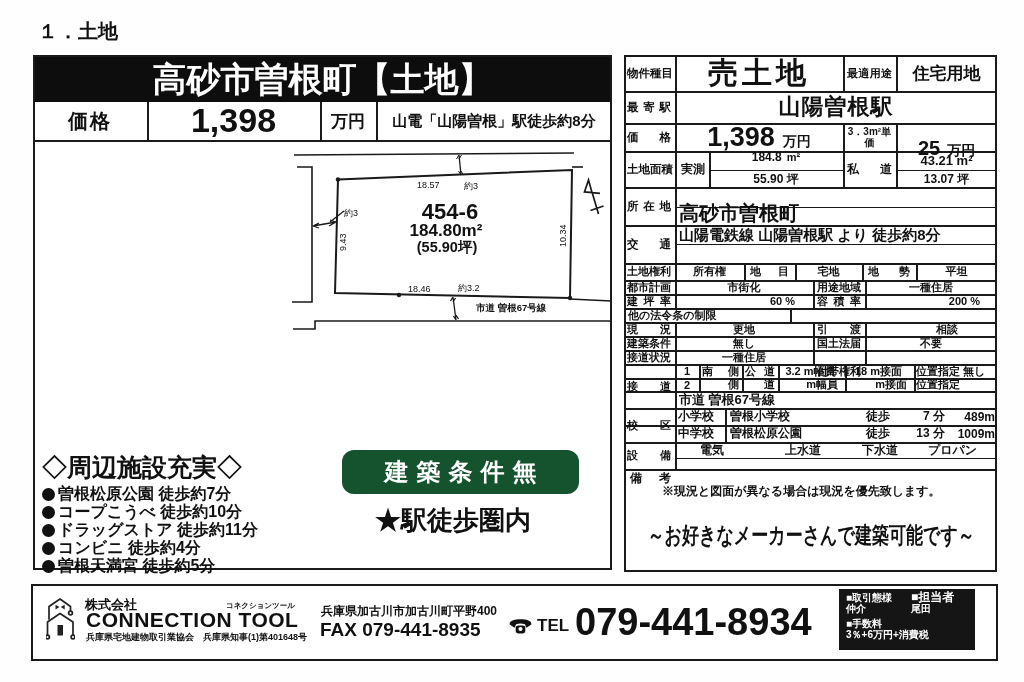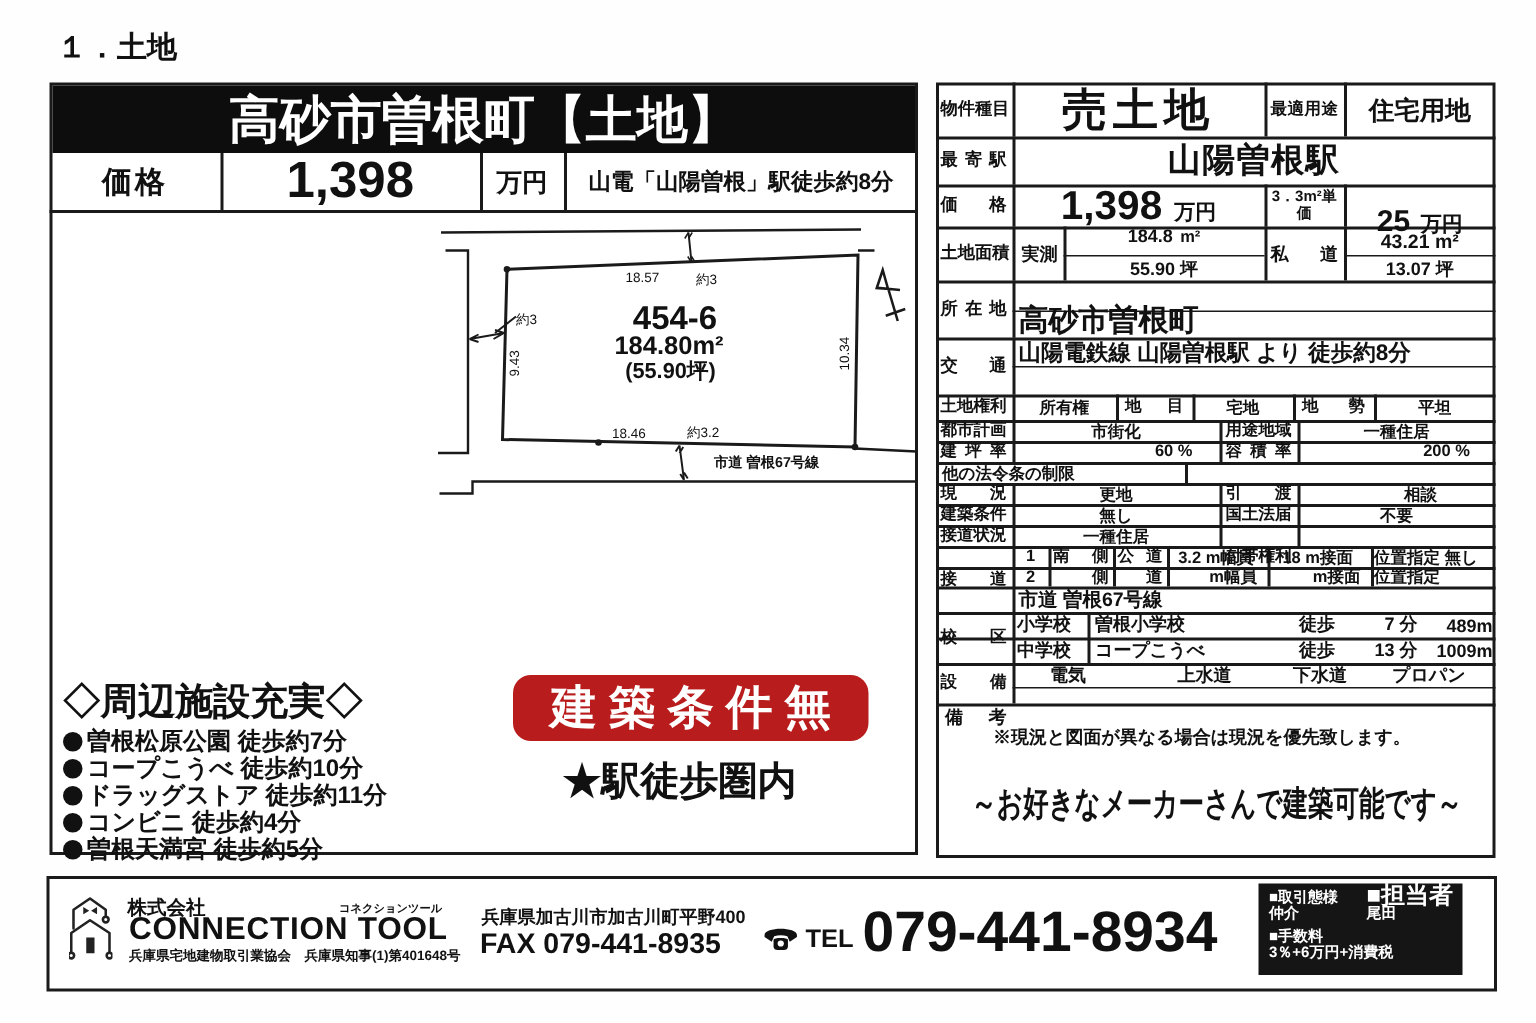--- a/index.html
+++ b/index.html
@@ -96,21 +96,21 @@
 <div class="c" style="left:42px;top:485px;width:280px;height:18px;font-size:16px;font-weight:bold;justify-content:flex-start;"><span style="display:inline-block;width:13px;height:13px;border-radius:50%;background:#111;margin-right:3px;flex:none"></span>曽根松原公園 徒歩約7分</div>
 
 <div class="c" style="left:42px;top:503px;width:280px;height:18px;font-size:16px;font-weight:bold;justify-content:flex-start;"><span style="display:inline-block;width:13px;height:13px;border-radius:50%;background:#111;margin-right:3px;flex:none"></span>コープこうべ 徒歩約10分</div>
 
 <div class="c" style="left:42px;top:521px;width:280px;height:18px;font-size:16px;font-weight:bold;justify-content:flex-start;"><span style="display:inline-block;width:13px;height:13px;border-radius:50%;background:#111;margin-right:3px;flex:none"></span>ドラッグストア 徒歩約11分</div>
 
 <div class="c" style="left:42px;top:539px;width:280px;height:18px;font-size:16px;font-weight:bold;justify-content:flex-start;"><span style="display:inline-block;width:13px;height:13px;border-radius:50%;background:#111;margin-right:3px;flex:none"></span>コンビニ 徒歩約4分</div>
 
 <div class="c" style="left:42px;top:557px;width:280px;height:18px;font-size:16px;font-weight:bold;justify-content:flex-start;"><span style="display:inline-block;width:13px;height:13px;border-radius:50%;background:#111;margin-right:3px;flex:none"></span>曽根天満宮 徒歩約5分</div>
 
-<div style="position:absolute;left:342px;top:450px;width:237px;height:44px;background:#b91c1c;border-radius:12px;display:flex;align-items:center;justify-content:center;color:#fff;font-size:31px;font-weight:bold;letter-spacing:8px;padding-left:8px;box-sizing:border-box">建築条件無</div>
+<div style="position:absolute;left:342px;top:450px;width:237px;height:44px;background:#14532d;border-radius:12px;display:flex;align-items:center;justify-content:center;color:#fff;font-size:24px;font-weight:bold;letter-spacing:8px;padding-left:8px;box-sizing:border-box">建築条件無</div>
 
 <div class="c" style="left:375px;top:506px;width:185px;height:28px;font-size:26px;font-weight:bold;justify-content:flex-start;">★駅徒歩圏内</div>
 
 <div class="bx" style="left:624px;top:55px;width:373px;height:517px;background:#fff"></div>
 
 <div class="ln" style="left:624px;top:91px;width:373px;height:2px;background:#1a1a1a"></div>
 
 <div class="ln" style="left:624px;top:123px;width:373px;height:2px;background:#1a1a1a"></div>
 
 <div class="ln" style="left:624px;top:151px;width:373px;height:2px;background:#1a1a1a"></div>
@@ -383,21 +383,21 @@
 <div class="c" style="left:730px;top:408px;width:113px;height:17px;font-size:12px;font-weight:bold;justify-content:flex-start;">曽根小学校</div>
 
 <div class="c" style="left:866px;top:408px;width:30px;height:17px;font-size:12px;font-weight:bold;justify-content:flex-start;">徒歩</div>
 
 <div class="c" style="left:900px;top:408px;width:45px;height:17px;font-size:12px;font-weight:bold;justify-content:flex-end;">7 分</div>
 
 <div class="c" style="left:950px;top:408px;width:45px;height:17px;font-size:12px;font-weight:bold;justify-content:flex-end;">489m</div>
 
 <div class="c" style="left:678px;top:425px;width:46px;height:17px;font-size:12px;font-weight:bold;justify-content:flex-start;">中学校</div>
 
-<div class="c" style="left:730px;top:425px;width:113px;height:17px;font-size:12px;font-weight:bold;justify-content:flex-start;">コープこうべ</div>
+<div class="c" style="left:730px;top:425px;width:113px;height:17px;font-size:12px;font-weight:bold;justify-content:flex-start;">曽根松原公園</div>
 
 <div class="c" style="left:866px;top:425px;width:30px;height:17px;font-size:12px;font-weight:bold;justify-content:flex-start;">徒歩</div>
 
 <div class="c" style="left:893px;top:425px;width:52px;height:17px;font-size:12px;font-weight:bold;justify-content:flex-end;">13 分</div>
 
 <div class="c" style="left:945px;top:425px;width:50px;height:17px;font-size:12px;font-weight:bold;justify-content:flex-end;">1009m</div>
 
 <div class="j" style="left:627px;top:442px;width:44px;height:27px;font-size:11px;font-weight:bold;line-height:27px;">設備</div>
 
 <div class="c" style="left:700px;top:442px;width:40px;height:16px;font-size:12px;font-weight:bold;justify-content:flex-start;">電気</div>
@@ -449,21 +449,21 @@
 </svg>
 
 <div class="c" style="left:537px;top:617px;width:36px;height:18px;font-size:17px;font-weight:bold;justify-content:flex-start;">TEL</div>
 
 <div class="c" style="left:575px;top:602px;width:245px;height:40px;font-size:38px;font-weight:bold;justify-content:flex-start;letter-spacing:0px;">079-441-8934</div>
 
 <div style="position:absolute;left:839px;top:589px;width:136px;height:61px;background:#151515;color:#fff"></div>
 
 <div class="c" style="left:846px;top:592px;width:70px;height:11px;font-size:10px;font-weight:bold;justify-content:flex-start;color:#fff;">■取引態様</div>
 
-<div class="c" style="left:911px;top:592px;width:60px;height:11px;font-size:16px;font-weight:bold;justify-content:flex-start;color:#fff;">■担当者</div>
+<div class="c" style="left:911px;top:592px;width:60px;height:11px;font-size:12px;font-weight:bold;justify-content:flex-start;color:#fff;">■担当者</div>
 
 <div class="c" style="left:846px;top:603px;width:60px;height:11px;font-size:10px;font-weight:bold;justify-content:flex-start;color:#fff;">仲介</div>
 
 <div class="c" style="left:911px;top:603px;width:60px;height:11px;font-size:10px;font-weight:bold;justify-content:flex-start;color:#fff;">尾田</div>
 
 <div class="c" style="left:846px;top:618px;width:70px;height:11px;font-size:10px;font-weight:bold;justify-content:flex-start;color:#fff;">■手数料</div>
 
 <div class="c" style="left:846px;top:629px;width:125px;height:12px;font-size:10px;font-weight:bold;justify-content:flex-start;color:#fff;">3％+6万円+消費税</div>
 </div>
 </body></html>

